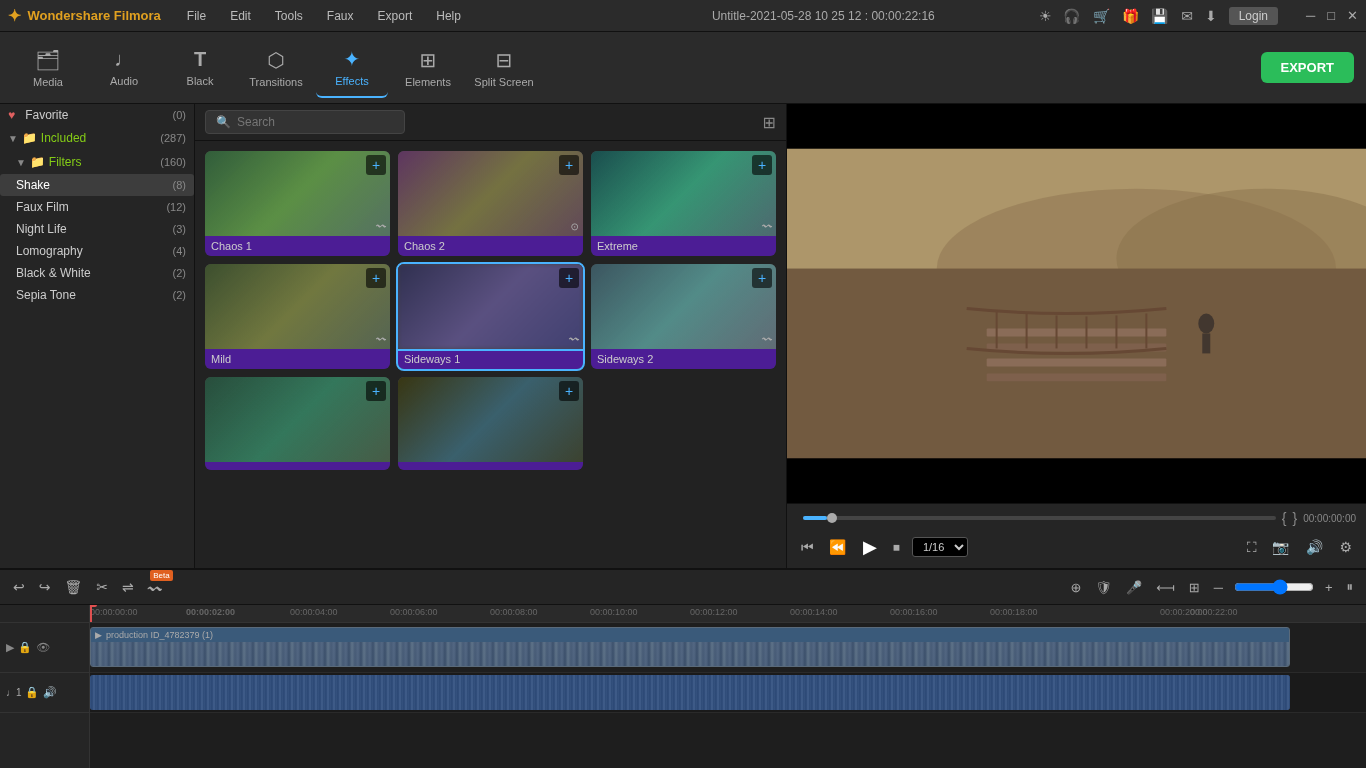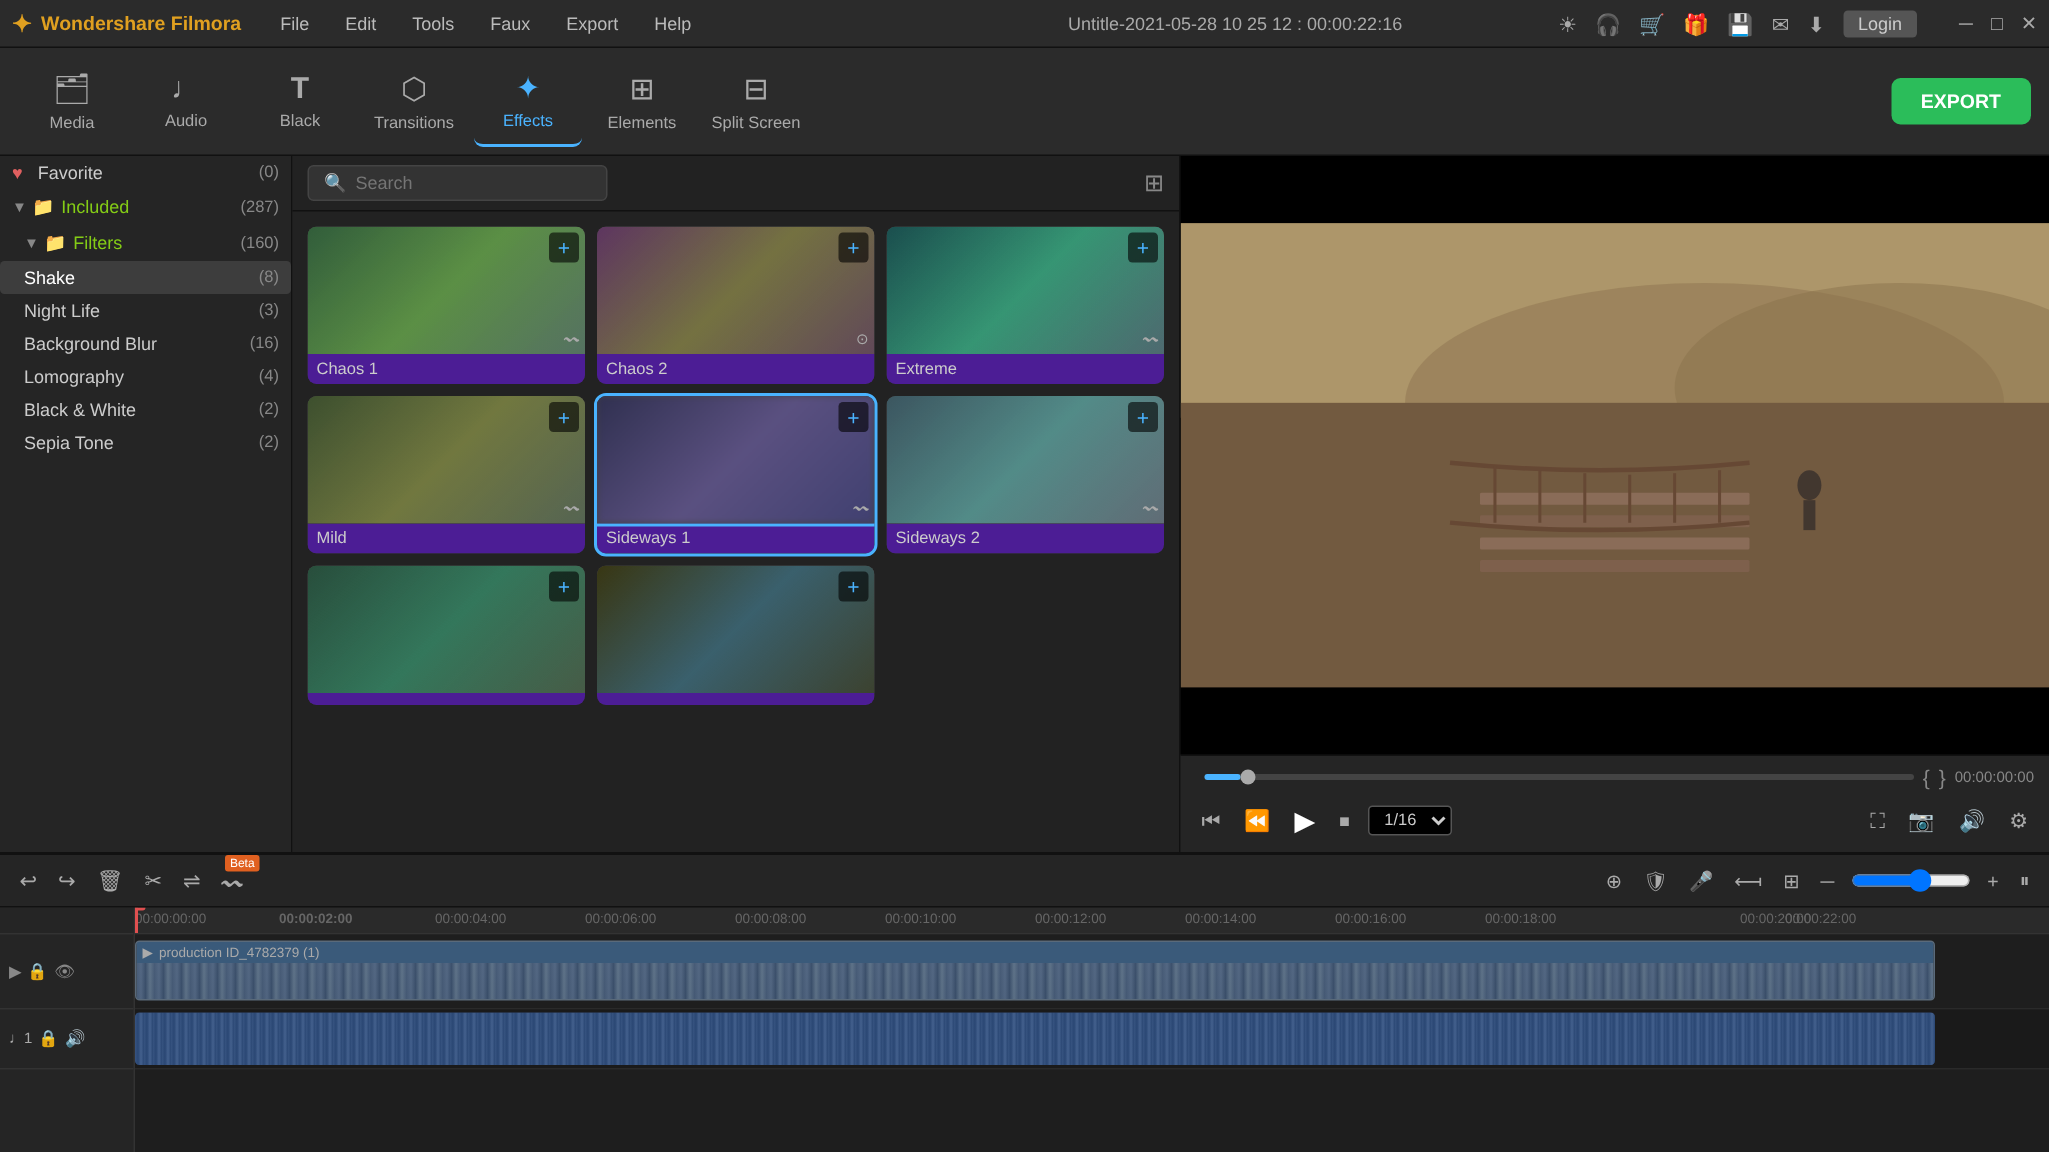--- a/index.html
+++ b/index.html
@@ -194,26 +194,26 @@
       <span class="arrow">▼</span>
       <span class="folder-icon">📁</span>
       <span class="label">Filters</span>
       <span class="count">(160)</span>
     </div>
     <div class="sub-item selected">
       <span class="label">Shake</span>
       <span class="count">(8)</span>
     </div>
     <div class="sub-item">
+      <span class="label">Faux Film</span>
+      <span class="count">(12)</span>
+    </div>
+    <div class="sub-item">
       <span class="label">Night Life</span>
       <span class="count">(3)</span>
-    </div>
-    <div class="sub-item">
-      <span class="label">Background Blur</span>
-      <span class="count">(16)</span>
     </div>
     <div class="sub-item">
       <span class="label">Lomography</span>
       <span class="count">(4)</span>
     </div>
     <div class="sub-item">
       <span class="label">Black &amp; White</span>
       <span class="count">(2)</span>
     </div>
     <div class="sub-item">

